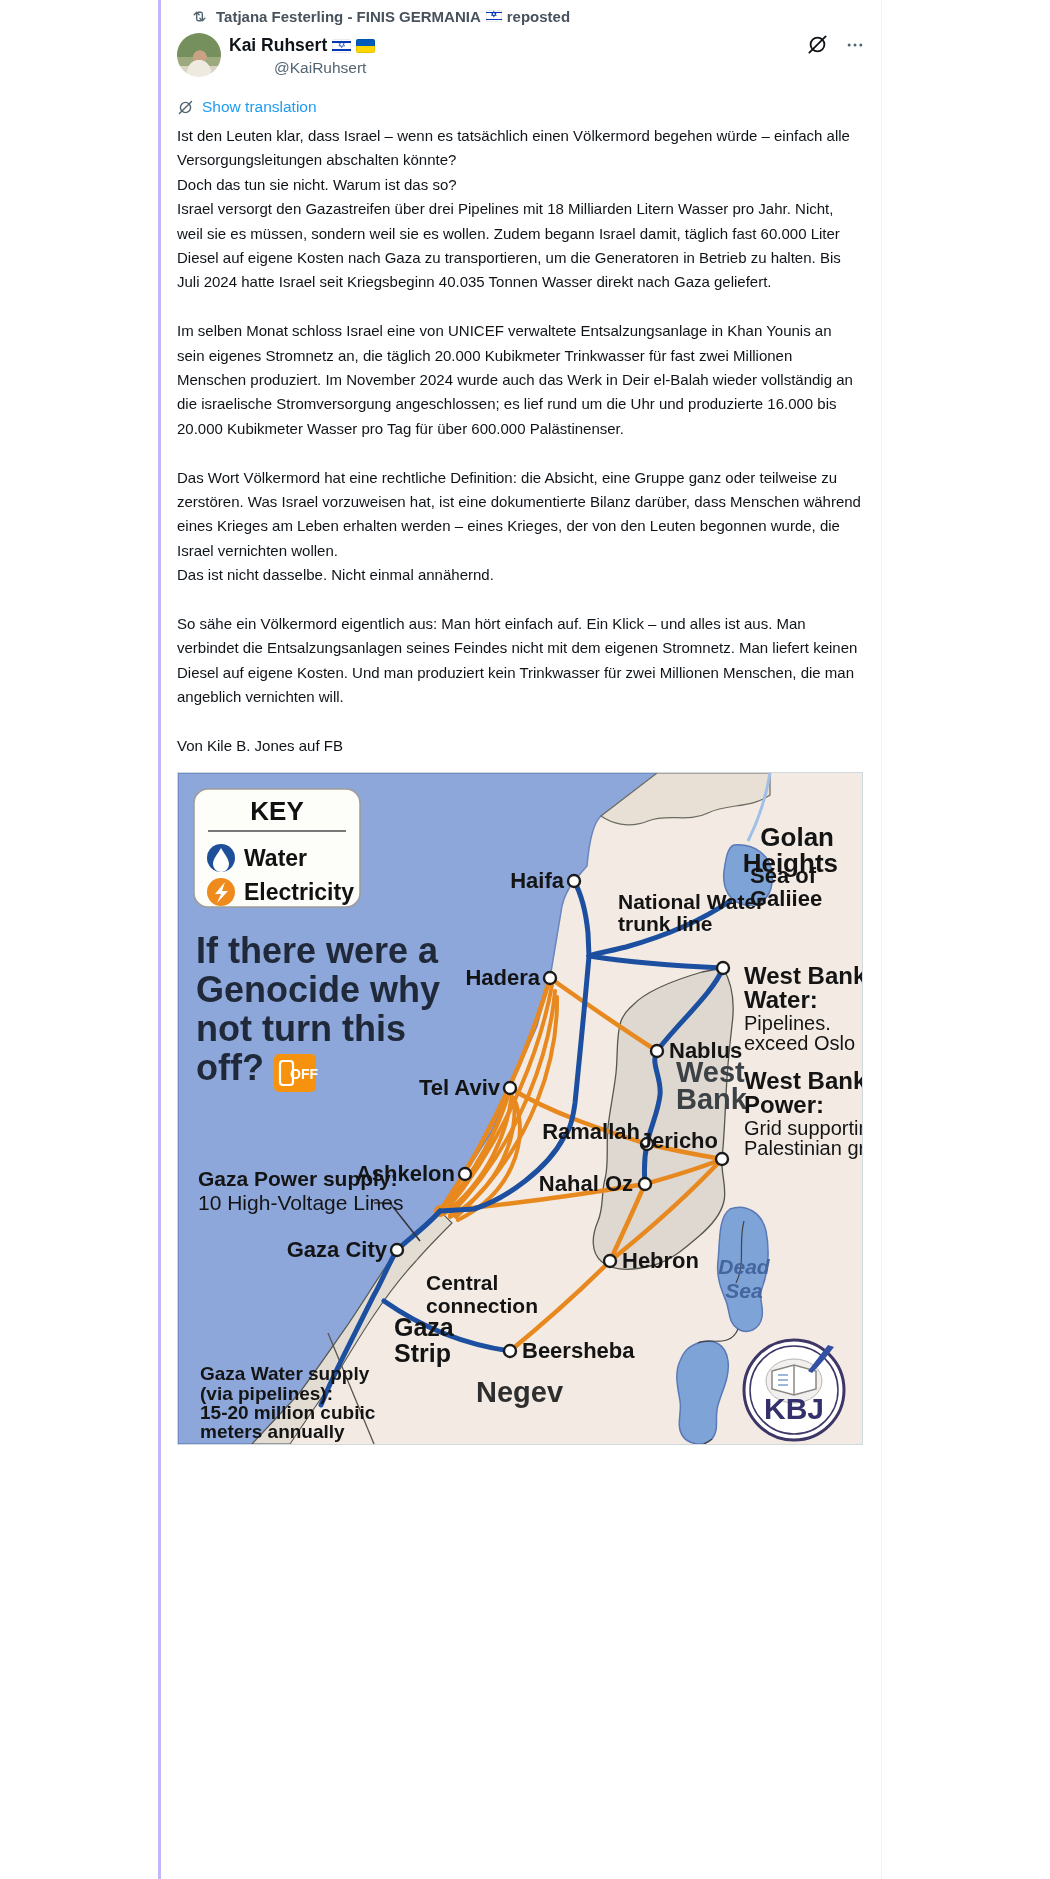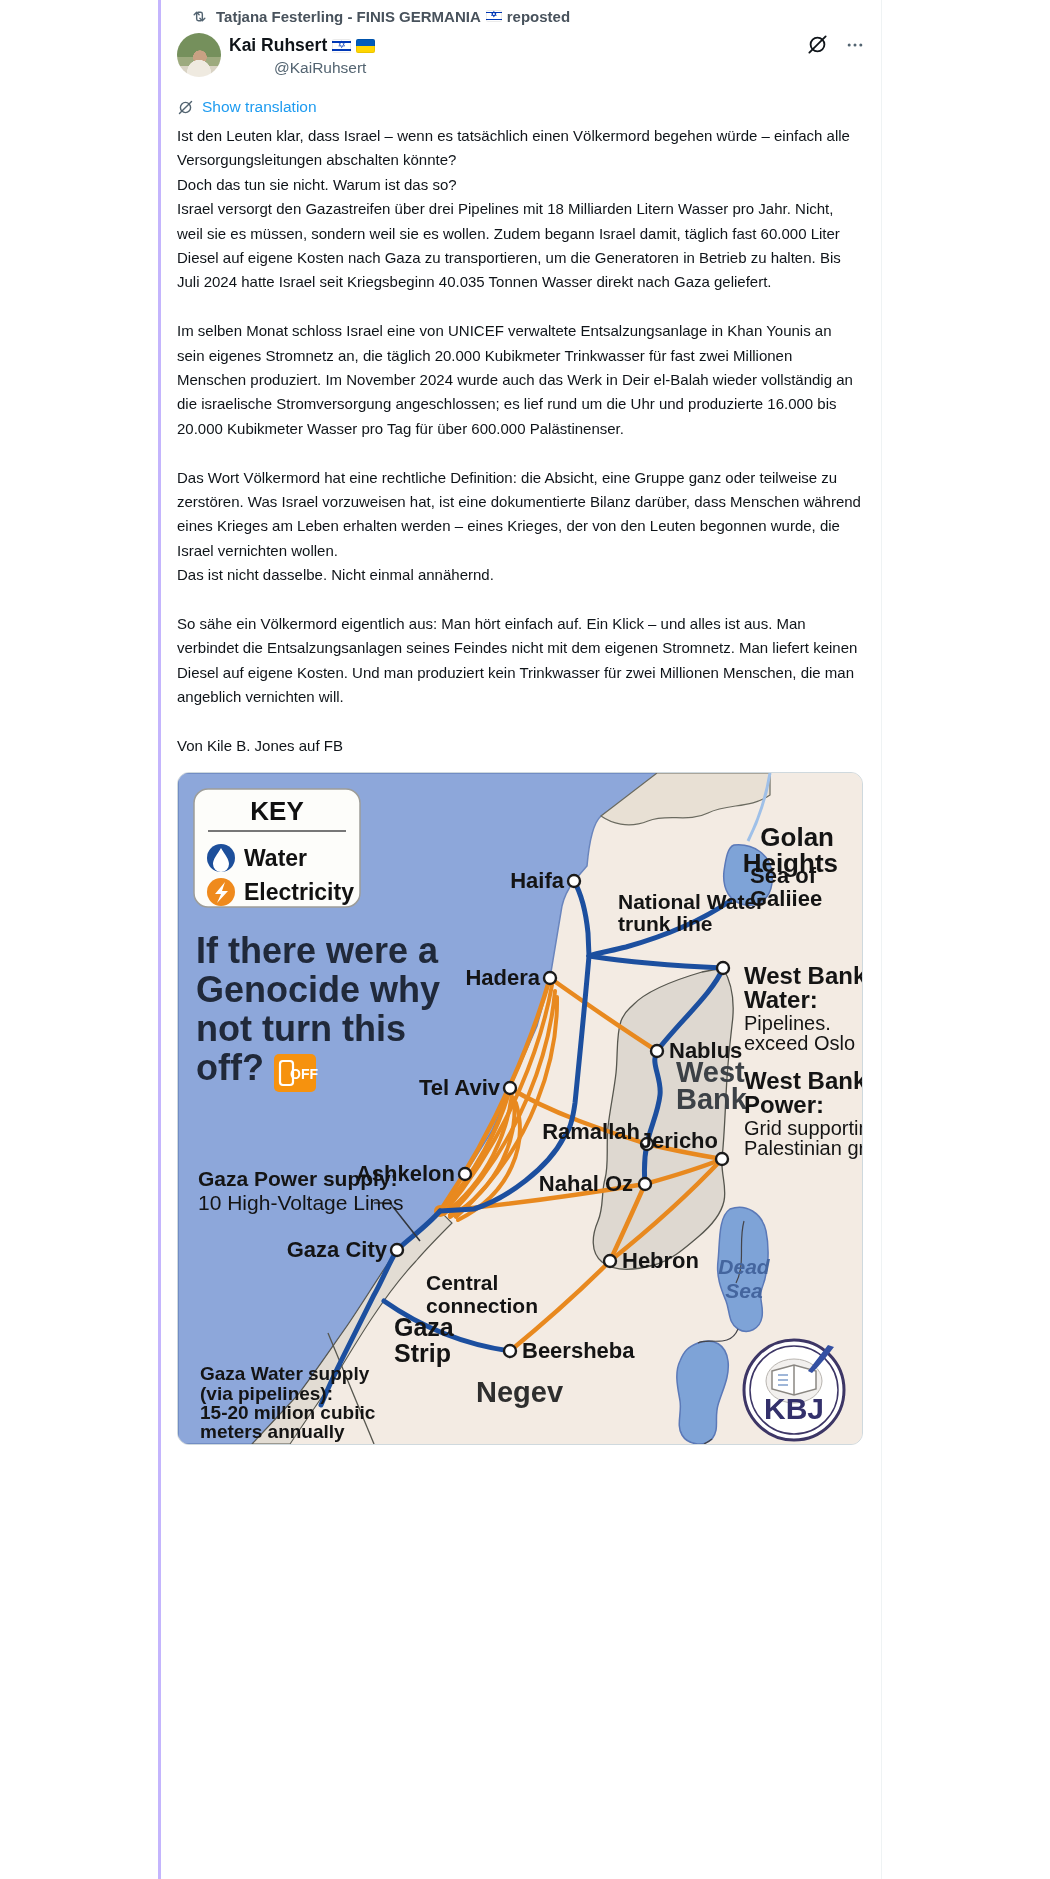--- a/index.html
+++ b/index.html
@@ -33,21 +33,21 @@
   
   .translate-row{display:flex;align-items:center;gap:8px;margin-top:21px;}
   .translate-row .grok-small{width:17px;height:17px;color:#536471;flex:0 0 auto;}
   .translate-label{font-size:15.5px;color:#1d9bf0;text-align:right;}
   
   .post{margin-top:8px;width:684px;}
   .post p{margin:0 0 24.4px 0;font-size:15px;line-height:24.4px;color:#0f1419;white-space:pre-wrap;}
   .post p.gap-top{margin-top:8px;}
   .post p.last{margin-bottom:13px;}
   
-  .map-card{width:684px;height:671px;border:1px solid #cfd9de;border-radius:12px;overflow:hidden;background:#f3ebe3;}
+  .map-card{width:684px;height:671px;border:1px solid #cfd9de;border-radius:0;overflow:hidden;background:#f3ebe3;}
   .map-card svg{display:block;}
   svg text{font-family:"Liberation Sans",sans-serif;}
 </style>
 </head>
 <body>
 
 <div class="column">
 
   <div class="repost-row">
     <svg class="rt-ico" viewBox="0 0 24 24">

